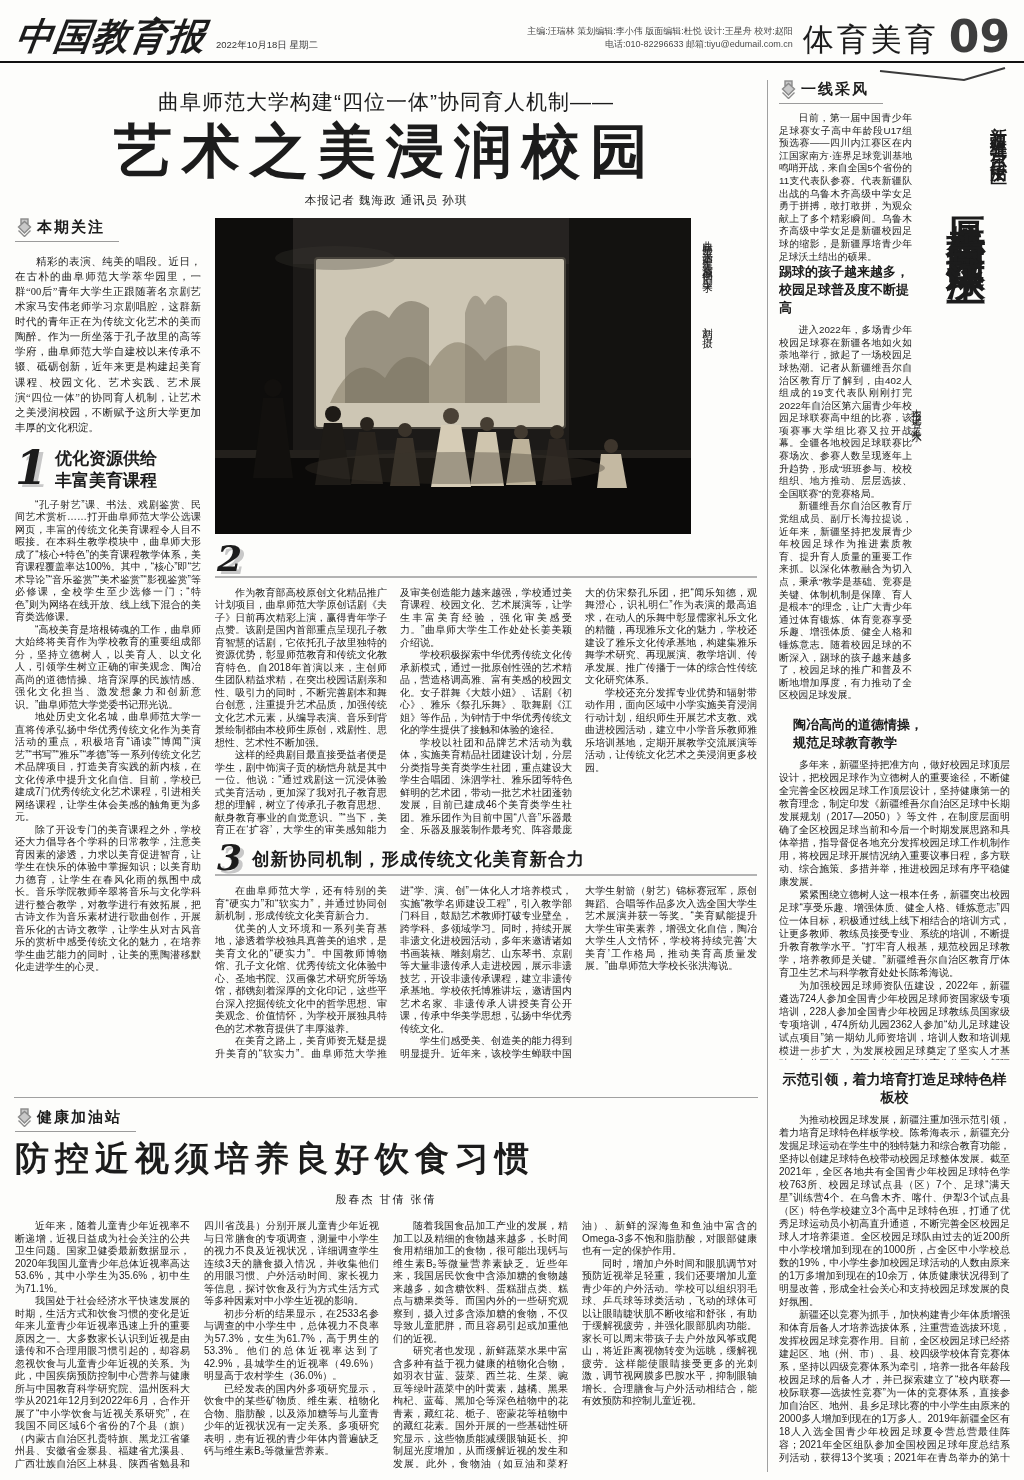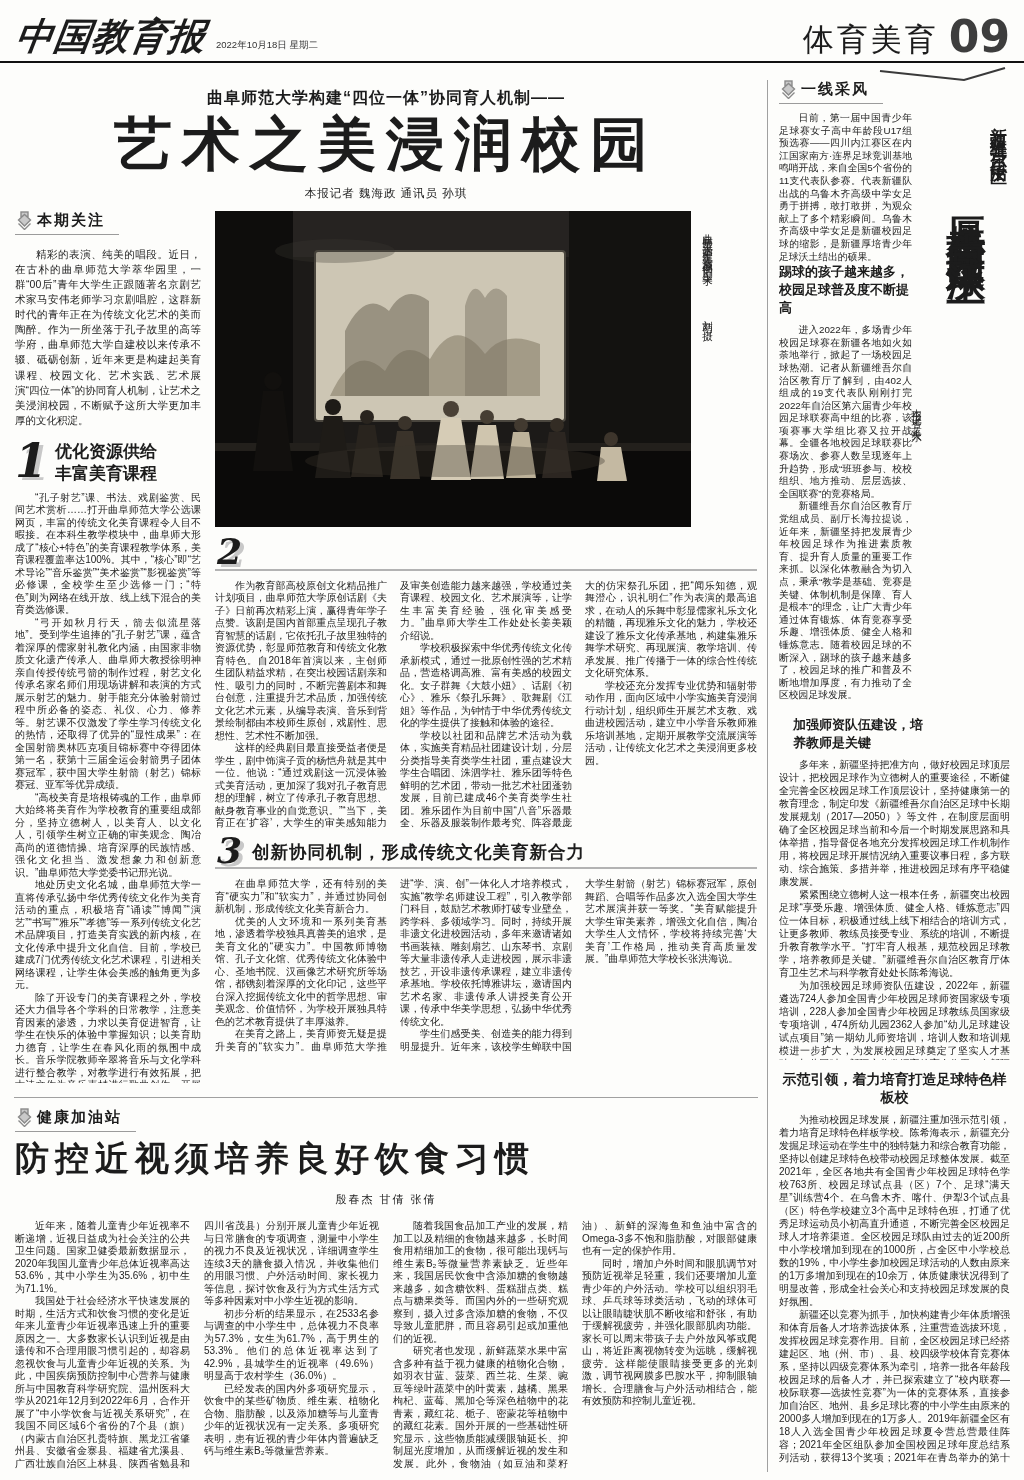--- a/index.html
+++ b/index.html
@@ -23,28 +23,28 @@
   
   .v-divider { position:absolute; left:767px; top:80px; width:1px; height:1392px; background:#a0a0a0; }
   .h-divider { position:absolute; left:14px; top:1097px; width:744px; height:1px; background:#a0a0a0; }
   
   p.body { font-size:10px; line-height:12.5px; text-align:justify; text-indent:2em; color:#222; }
   .sec-label { display:inline-flex; align-items:center; gap:5px; border-bottom:1px solid #9b9b9b;
     padding:0 14px 4px 2px; }
   .sec-label span.txt { font-size:15px; font-weight:bold; letter-spacing:2px; }
   
   .main-article { position:absolute; left:15px; top:80px; width:742px; height:1014px; overflow:hidden; }
-  .kicker { text-align:center; font-size:16px; font-weight:bold; letter-spacing:1px; margin:8px 0 4px; }
+  .kicker { text-align:center; font-size:21px; font-weight:normal; letter-spacing:1px; margin:8px 0 4px; }
   .headline { text-align:center; font-family:"DejaVu Serif",serif; font-weight:bold;
     font-size:58px; letter-spacing:10px; line-height:1.1; }
   .byline { text-align:center; font-size:11.5px; margin:9px 0 10px; letter-spacing:1px; }
   .main-body { display:flex; gap:14px; }
   .focus-col { width:186px; flex:none; height:872px; overflow:hidden; }
   .focus-col .intro { margin-top:12px; }
-  .focus-col .intro p { font-size:10.5px; line-height:15.1px; text-align:justify; text-indent:2em; }
+  .focus-col .intro p { font-size:10.5px; line-height:15.1px; text-align:justify; text-indent:2em;font-family:Liberation Serif, serif; }
   .numhead1 { display:flex; gap:8px; align-items:center; margin:12px 0 8px; }
   .bignum { font-family:"DejaVu Serif",serif; font-style:italic; font-weight:bold;
     font-size:46px; line-height:0.9; text-shadow:4px 3px 0 #c8c8c8; }
   .numhead1 .t { font-family:"DejaVu Serif",serif; font-weight:bold; font-size:17px; line-height:22px; }
   .right-region { flex:1; min-width:0; }
   .photo-row { display:flex; gap:10px; margin-bottom:10px; }
   .photo-caption { writing-mode:vertical-rl; font-size:10.5px; letter-spacing:2.5px;
     color:#222; height:316px; padding-top:14px; }
   .photo-caption .credit { padding-top:34px; }
   .numhead23 { display:flex; gap:10px; align-items:flex-end; border-bottom:2px solid #b3b3b3;
@@ -81,20 +81,24 @@
 </style>
 </head>
 <body>
 
 <div class="page">
 
   <header class="masthead">
     <div class="logo">中国教育报</div>
     <div class="mast-date">2022年10月18日 星期二</div>
     <div class="mast-right">
+      <div class="credits">
+        <div>主编:汪瑞林 策划编辑:李小伟 版面编辑:杜悦 设计:王星舟 校对:赵阳</div>
+        <div>电话:010-82296633 邮箱:tiyu@edumail.com.cn</div>
+      </div>
       <div class="section-title">体育美育</div>
       <div class="page-num">09</div>
     </div>
   </header>
   <svg class="swoosh" width="130" height="20">
     <path d="M2 5 L86 14 L127 2" stroke="#3a3a3a" stroke-width="2.2" fill="none"></path>
   </svg>
 
   <div class="v-divider"></div>
   <div class="h-divider"></div>
@@ -121,21 +125,20 @@
           <p>精彩的表演、纯美的唱段。近日，在古朴的曲阜师范大学萃华园里，一群“00后”青年大学生正跟随著名京剧艺术家马安伟老师学习京剧唱腔，这群新时代的青年正在为传统文化艺术的美而陶醉。作为一所坐落于孔子故里的高等学府，曲阜师范大学自建校以来传承不辍、砥砺创新，近年来更是构建起美育课程、校园文化、艺术实践、艺术展演“四位一体”的协同育人机制，让艺术之美浸润校园，不断赋予这所大学更加丰厚的文化积淀。</p>
         </div>
         <div class="numhead1">
           <span class="bignum">1</span>
           <span class="t">
             <span>优化资源供给</span><br>
             <span>丰富美育课程</span>
           </span>
         </div>
         <p class="body">“孔子射艺”课、书法、戏剧鉴赏、民间艺术赏析……打开曲阜师范大学公选课网页，丰富的传统文化美育课程令人目不暇接。在本科生教学模块中，曲阜师大形成了“核心+特色”的美育课程教学体系，美育课程覆盖率达100%。其中，“核心”即“艺术导论”“音乐鉴赏”“美术鉴赏”“影视鉴赏”等必修课，全校学生至少选修一门；“特色”则为网络在线开放、线上线下混合的美育类选修课。</p>
-        <p class="body">“弓开如秋月行天，箭去似流星落地”。受到学生追捧的“孔子射艺”课，蕴含着深厚的儒家射礼教化内涵，由国家非物质文化遗产传承人、曲阜师大教授徐明神亲自传授传统弓箭的制作过程，射艺文化传承名家名师们用现场讲解和表演的方式展示射艺的魅力。射手能充分体验射箭过程中所必备的姿态、礼仪、心力、修养等。射艺课不仅激发了学生学习传统文化的热情，还取得了优异的“显性成果”：在全国射箭奥林匹克项目锦标赛中夺得团体第一名，获第十三届全运会射箭男子团体赛冠军，获中国大学生射箭（射艺）锦标赛冠、亚军等优异成绩。</p>
         <p class="body">“高校美育是培根铸魂的工作，曲阜师大始终将美育作为学校教育的重要组成部分，坚持立德树人，以美育人、以文化人，引领学生树立正确的审美观念、陶冶高尚的道德情操、培育深厚的民族情感、强化文化担当、激发想象力和创新意识。”曲阜师范大学党委书记邢光说。</p>
         <p class="body">地处历史文化名城，曲阜师范大学一直将传承弘扬中华优秀传统文化作为美育活动的重点，积极培育“诵读”“博闻”“演艺”“书写”“雅乐”“孝德”等一系列传统文化艺术品牌项目，打造美育实践的新内核，在文化传承中提升文化自信。目前，学校已建成7门优秀传统文化艺术课程，引进相关网络课程，让学生体会美感的触角更为多元。</p>
         <p class="body">除了开设专门的美育课程之外，学校还大力倡导各个学科的日常教学，注意美育因素的渗透，力求以美育促进智育，让学生在快乐的体验中掌握知识；以美育助力德育，让学生在春风化雨的氛围中成长。音乐学院教师辛翠将音乐与文化学科进行整合教学，对教学进行有效拓展，把古诗文作为音乐素材进行歌曲创作，开展音乐化的古诗文教学，让学生从对古风音乐的赏析中感受传统文化的魅力，在培养学生曲艺能力的同时，让美的熏陶潜移默化走进学生的心灵。</p>
       </div>
 
       <div class="right-region">
         <div class="photo-row">
           <svg width="476" height="316" viewBox="0 0 476 316" style="flex:none;background:#191715;">
             <rect width="476" height="316" fill="#1c1a18"></rect>
             <rect width="476" height="46" fill="#262321"></rect>
@@ -243,21 +246,21 @@
         <p class="body">日前，第一届中国青少年足球赛女子高中年龄段U17组预选赛——四川内江赛区在内江国家南方·连界足球竞训基地鸣哨开战，来自全国5个省份的11支代表队参赛。代表新疆队出战的乌鲁木齐高级中学女足勇于拼搏，敢打敢拼，为观众献上了多个精彩瞬间。乌鲁木齐高级中学女足是新疆校园足球的缩影，是新疆厚培青少年足球沃土结出的硕果。</p>
         <div class="subhead">踢球的孩子越来越多，校园足球普及度不断提高</div>
         <p class="body">进入2022年，多场青少年校园足球赛在新疆各地如火如荼地举行，掀起了一场校园足球热潮。记者从新疆维吾尔自治区教育厅了解到，由402人组成的19支代表队刚刚打完2022年自治区第六届青少年校园足球联赛高中组的比赛，该项赛事大学组比赛又拉开战幕。全疆各地校园足球联赛比赛场次、参赛人数呈现逐年上升趋势，形成“班班参与、校校组织、地方推动、层层选拔、全国联赛”的竞赛格局。</p>
         <p class="body">新疆维吾尔自治区教育厅党组成员、副厅长海拉提说，近年来，新疆坚持把发展青少年校园足球作为推进素质教育、提升育人质量的重要工作来抓。以深化体教融合为切入点，秉承“教学是基础、竞赛是关键、体制机制是保障、育人是根本”的理念，让广大青少年通过体育锻炼、体育竞赛享受乐趣、增强体质、健全人格和锤炼意志。随着校园足球的不断深入，踢球的孩子越来越多了，校园足球的推广和普及不断地增加厚度，有力推动了全区校园足球发展。</p>
       </div>
       <div class="v-kicker">新疆维吾尔自治区：</div>
       <div class="v-title">厚培青少年校园足球沃土</div>
       <div class="v-byline">本报记者 蒋夫尔</div>
     </div>
 
-    <div class="subhead rt-sub2">加强师资队伍建设，培养教师是关键</div>
+    <div class="subhead rt-sub2">陶冶高尚的道德情操，规范足球教育教学</div>
     <div class="rt-wide">
       <p class="body">多年来，新疆坚持把准方向，做好校园足球顶层设计，把校园足球作为立德树人的重要途径，不断健全完善全区校园足球工作顶层设计，坚持健康第一的教育理念，制定印发《新疆维吾尔自治区足球中长期发展规划（2017—2050）》等文件，在制度层面明确了全区校园足球当前和今后一个时期发展思路和具体举措，指导督促各地充分发挥校园足球工作机制作用，将校园足球开展情况纳入重要议事日程，多方联动、综合施策、多措并举，推进校园足球有序平稳健康发展。</p>
       <p class="body">紧紧围绕立德树人这一根本任务，新疆突出校园足球“享受乐趣、增强体质、健全人格、锤炼意志”四位一体目标，积极通过线上线下相结合的培训方式，让更多教师、教练员接受专业、系统的培训，不断提升教育教学水平。“打牢育人根基，规范校园足球教学，培养教师是关键。”新疆维吾尔自治区教育厅体育卫生艺术与科学教育处处长陈希海说。</p>
       <p class="body">为加强校园足球师资队伍建设，2022年，新疆遴选724人参加全国青少年校园足球师资国家级专项培训，228人参加全国青少年校园足球教练员国家级专项培训，474所幼儿园2362人参加“幼儿足球建设试点项目”第一期幼儿师资培训，培训人数和培训规模进一步扩大，为发展校园足球奠定了坚实人才基础。与此同时，新疆充分发挥高校育人作用，在新疆师范大学、喀什大学、伊犁师范大学成立校园足球教师培训中心与研究基地，计划用5年时间，对中小学体育教师进行球类项目培训，2017—2020年“国培计划”已累计培训200名足球教师。新疆还充分发挥中考体育试“指挥棒”作用，继续探索优化中考体育考试政策，从2022年开始，将足球作为中考体育统一考试三大球选考项目之一，引导学生参与足球运动，使更多学生掌握足球运动技能。</p>
     </div>
     <div class="subhead rt-sub3">示范引领，着力培育打造足球特色样板校</div>
     <div class="rt-tail">
       <p class="body">为推动校园足球发展，新疆注重加强示范引领，着力培育足球特色样板学校。陈希海表示，新疆充分发掘足球运动在学生中的独特魅力和综合教育功能，坚持以创建足球特色校带动校园足球整体发展。截至2021年，全区各地共有全国青少年校园足球特色学校763所、校园足球试点县（区）7个、足球“满天星”训练营4个。在乌鲁木齐、喀什、伊犁3个试点县（区）特色学校建立3个高中足球特色班，打通了优秀足球运动员小初高直升通道，不断完善全区校园足球人才培养渠道。全区校园足球队由过去的近200所中小学校增加到现在的1000所，占全区中小学校总数的19%，中小学生参加校园足球活动的人数由原来的1万多增加到现在的10余万，体质健康状况得到了明显改善，形成全社会关心和支持校园足球发展的良好氛围。</p>
       <p class="body">新疆还以竞赛为抓手，加快构建青少年体质增强和体育后备人才培养选拔体系，注重营造选拔环境，发挥校园足球竞赛作用。目前，全区校园足球已经搭建起区、地（州、市）、县、校四级学校体育竞赛体系，坚持以四级竞赛体系为牵引，培养一批各年龄段校园足球的后备人才，并已探索建立了“校内联赛—校际联赛—选拔性竞赛”为一体的竞赛体系，直接参加自治区、地州、县乡足球比赛的中小学生由原来的2000多人增加到现在的1万多人。2019年新疆全区有18人入选全国青少年校园足球夏令营总营最佳阵容；2021年全区组队参加全国校园足球年度总结系列活动，获得13个奖项；2021年在青岛举办的第十四届全国学生运动会上取得中学生男子足球第八名的历史最好成绩。</p>
 

